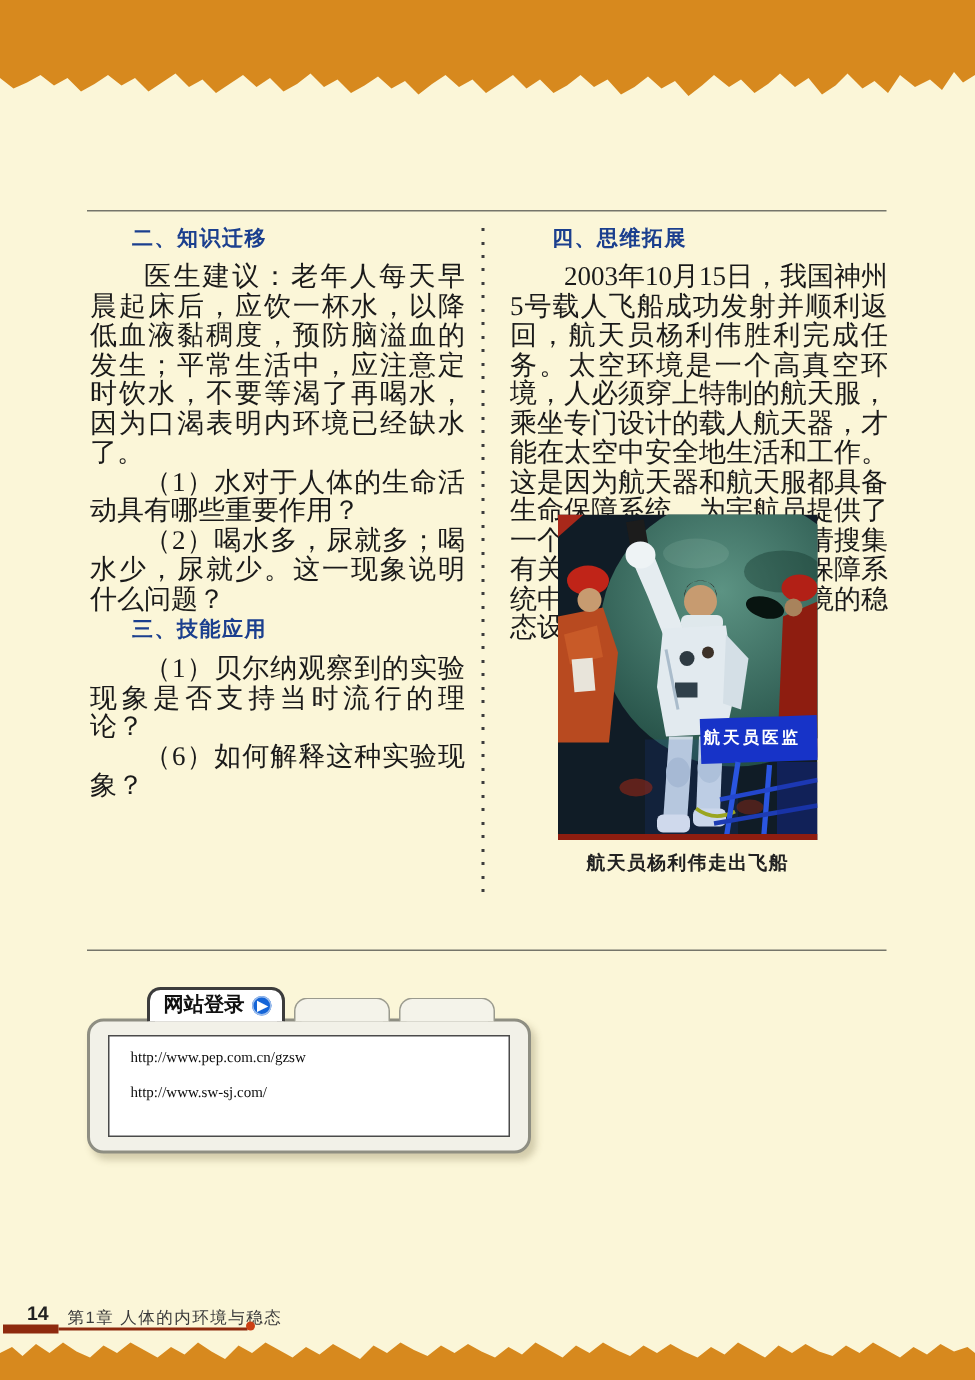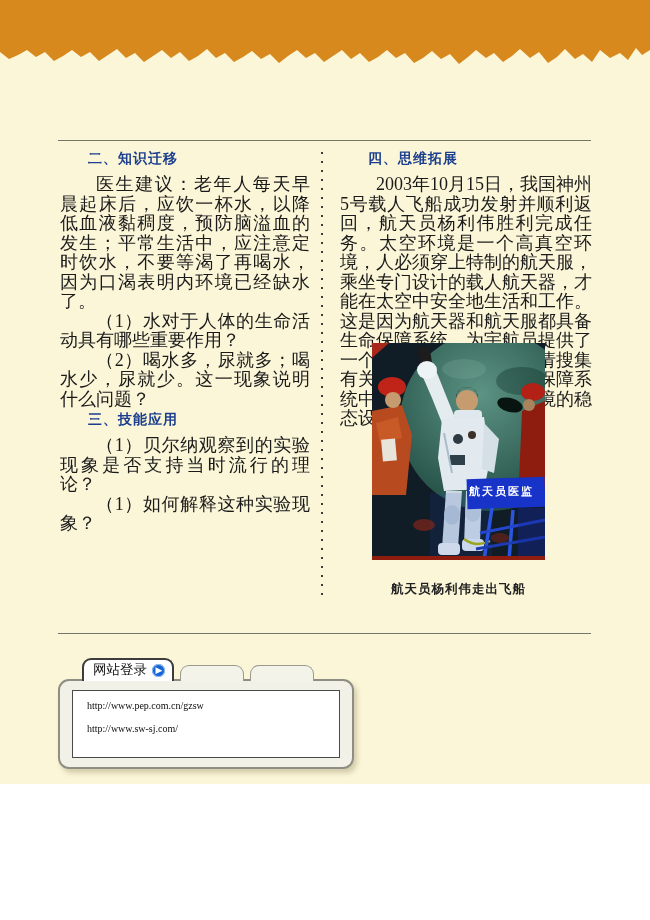--- a/index.html
+++ b/index.html
@@ -1,17 +1,17 @@
 <!DOCTYPE html>
 <html><head>
 <meta charset="utf-8">
 <style>
   html,body{margin:0;padding:0;}
   .page{
-    position:relative;width:650px;height:784px;background:#fbf6d8;
+    position:relative;width:650px;height:920px;background:#fbf6d8;
     overflow:hidden;font-family:"Liberation Serif",serif;
   }
   .band{position:absolute;left:0;}
   .band-top{top:0;}
   .band-bottom{top:890px;}
   .hrule{position:absolute;left:58px;width:533px;height:1px;background:#75756a;}
   .hrule-top{top:140px;}
   .hrule-bottom{top:633px;}
   .dotted-divider{
     position:absolute;left:321px;top:152px;width:2px;height:446px;
@@ -33,29 +33,28 @@
   .photo-wrap svg{display:block;}
   .photo-banner-label{
     position:absolute;left:97px;top:141px;width:76px;overflow:hidden;
     color:#fff;font-family:"Liberation Sans",sans-serif;font-weight:bold;
     font-size:11px;white-space:nowrap;letter-spacing:2px;
   }
   .photo-caption{
     position:absolute;left:372px;top:567px;width:173px;text-align:center;
     font-size:12.5px;font-weight:bold;color:#222;letter-spacing:1px;
     font-family:"Liberation Sans",sans-serif;
-    margin-top:14px;
   }
   
   .webbox{position:absolute;left:58px;top:660px;width:296px;}
   .webbox-tabs{position:relative;display:flex;align-items:flex-end;padding-left:24px;height:21px;z-index:2;}
   .tab-main{
     background:#fff;border:2px solid #3c3c3c;border-bottom:none;
     border-radius:9px 9px 0 0;padding:1px 7px 2px 9px;display:flex;align-items:center;gap:5px;
-    font-family:"Liberation Sans",sans-serif;font-weight:normal;font-size:13.5px;color:#111;
+    font-family:"Liberation Sans",sans-serif;font-weight:bold;font-size:13.5px;color:#111;margin-left:16px;
   }
   .go-icon{
     width:13px;height:13px;border-radius:50%;background:#1565d8;
     display:flex;align-items:center;justify-content:center;flex:0 0 auto;
     box-shadow:0 0 0 1px #9dbdeb inset;
   }
   .go-icon span{color:#fff;font-size:9px;line-height:1;transform:translateX(0.5px);}
   .tab-empty{
     width:62px;height:15px;background:#f4f3ea;border:1.5px solid #9a9a8e;border-bottom:none;
     border-radius:9px 9px 0 0;margin-left:6px;
@@ -92,21 +91,21 @@
   <div class="dotted-divider"></div>
 
   <div class="col col-left">
     <h3 class="section-title">二、知识迁移</h3>
     <p class="para">医生建议：老年人每天早晨起床后，应饮一杯水，以降低血液黏稠度，预防脑溢血的发生；平常生活中，应注意定时饮水，不要等渴了再喝水，因为口渴表明内环境已经缺水了。</p>
     <p class="para">（1）水对于人体的生命活动具有哪些重要作用？</p>
     <p class="para">（2）喝水多，尿就多；喝水少，尿就少。这一现象说明什么问题？</p>
 
     <h3 class="section-title section-gap">三、技能应用</h3>
     <p class="para">（1）贝尔纳观察到的实验现象是否支持当时流行的理论？</p>
-    <p class="para">（1）如何解释这种实验现象？</p>
+    <p class="para">（6）如何解释这种实验现象？</p>
   </div>
 
   <div class="col col-right">
     <h3 class="section-title">四、思维拓展</h3>
     <p class="para">2003年10月15日，我国神州5号载人飞船成功发射并顺利返回，航天员杨利伟胜利完成任务。太空环境是一个高真空环境，人必须穿上特制的航天服，乘坐专门设计的载人航天器，才能在太空中安全地生活和工作。这是因为航天器和航天服都具备生命保障系统，为宇航员提供了一个类似于地面的环境。请搜集有关资料，分析这套生命保障系统中有哪些是为维持内环境的稳态设计的。</p>
   </div>
 
   <div class="photo-wrap">
     <svg width="173" height="217" viewBox="0 0 173 217" xmlns="http://www.w3.org/2000/svg">
       <defs>

